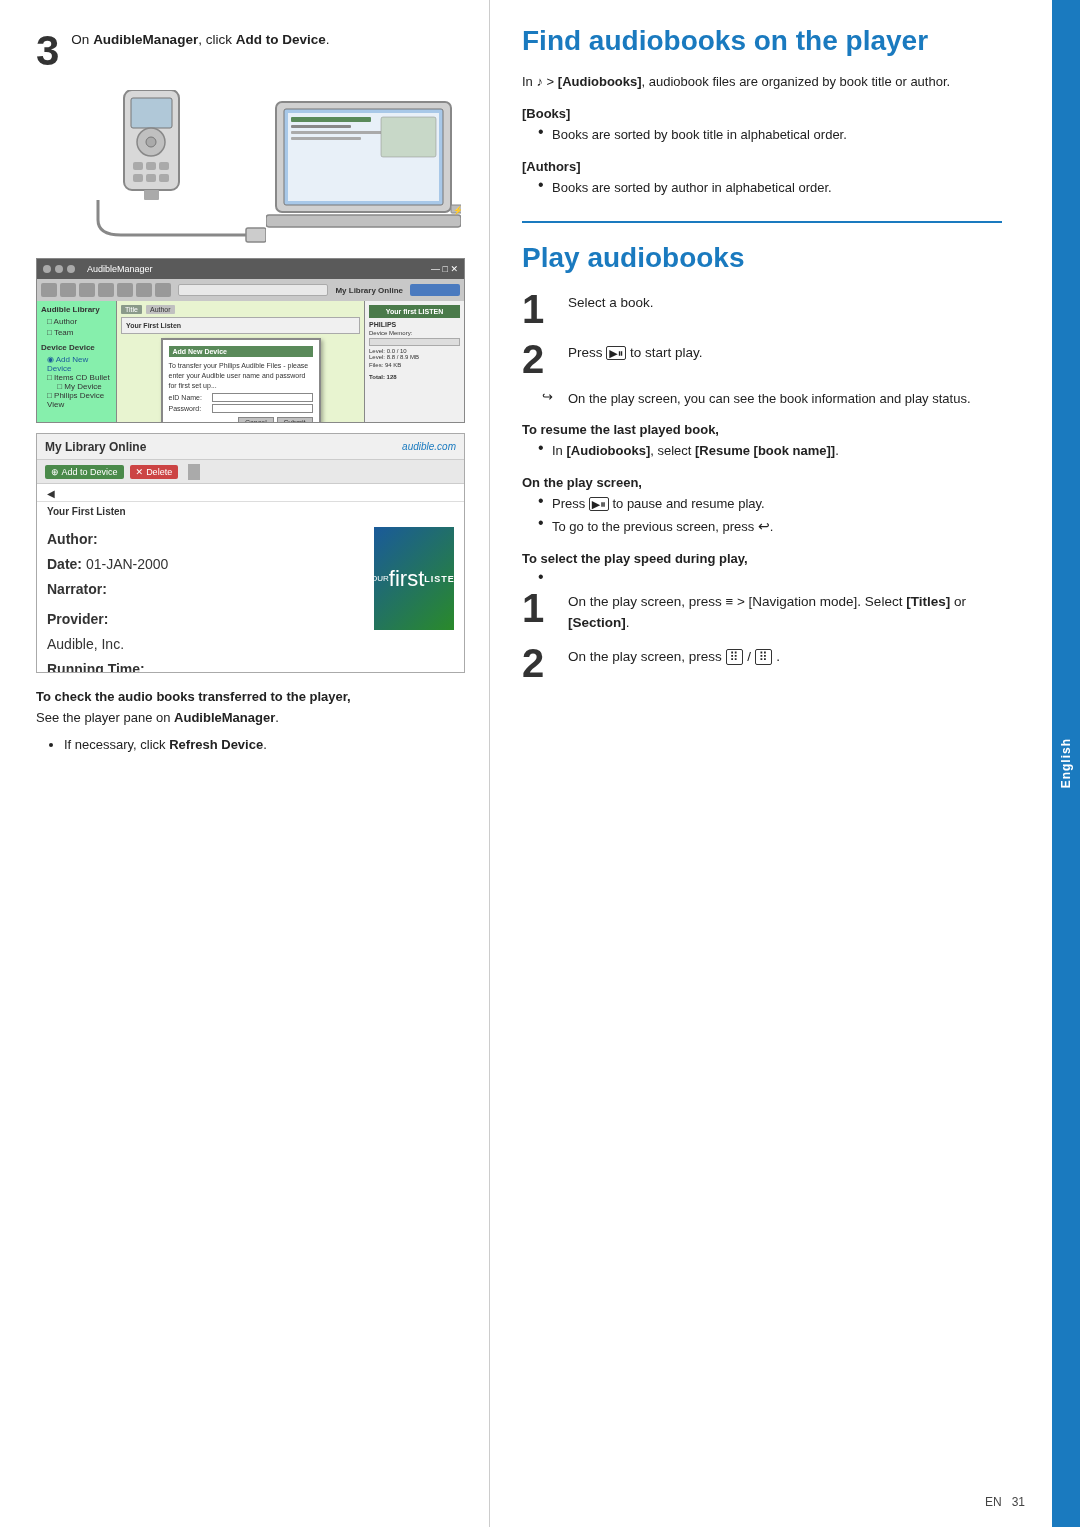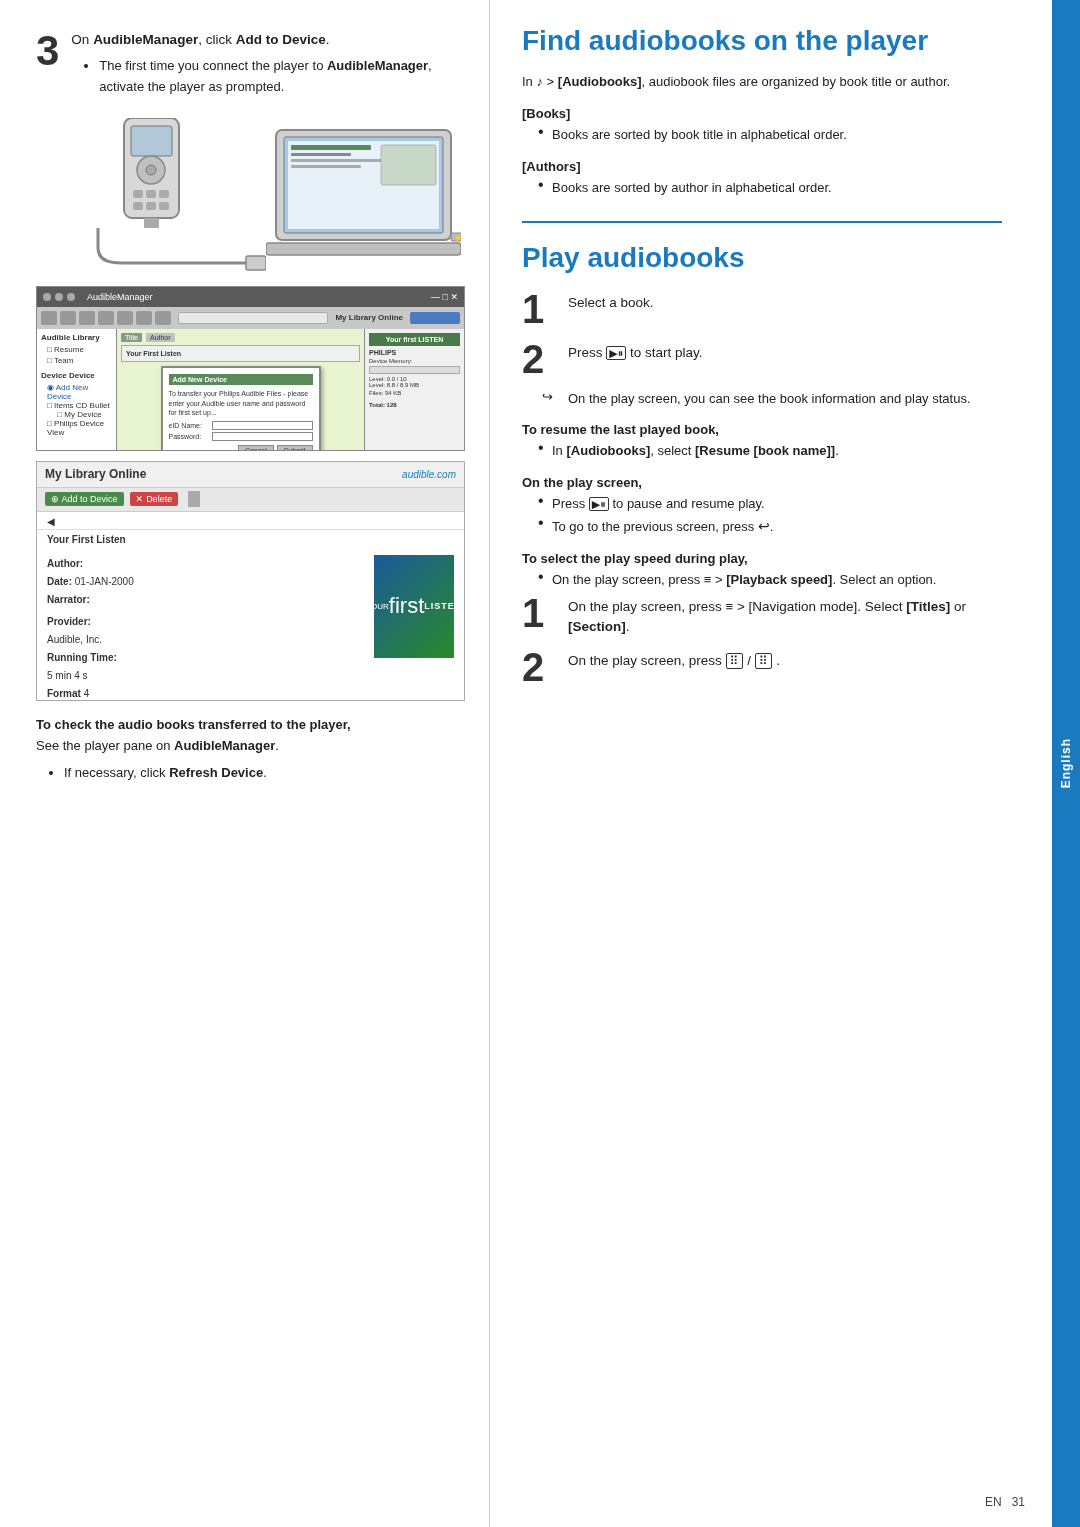--- a/index.html
+++ b/index.html
@@ -127,21 +127,21 @@
       background: #999;
       border-radius: 2px;
       display: inline-block;
     }
     .am-body {
       display: flex;
       height: calc(100% - 42px);
     }
     .am-sidebar {
       width: 80px;
-      background: #ffffff;
+      background: #86efac;
       border-right: 1px solid #888;
       padding: 4px;
       font-size: 8px;
       color: #333;
     }
     .am-main {
       flex: 1;
       background: #e8f4d0;
       padding: 4px;
       font-size: 8px;
@@ -215,21 +215,21 @@
     }
     .lib-body {
       padding: 8px 10px;
       display: flex;
       gap: 10px;
     }
     .lib-info {
       flex: 1;
     }
     .lib-info-row {
-      font-size: 10px;
+      font-size: 14px;
       color: #333;
       line-height: 1.8;
     }
     .lib-info-label {
       font-weight: bold;
     }
     .lib-cover {
       width: 80px;
       height: 103px;
       background: linear-gradient(135deg, #1a5a9a, #2a8a2a);
@@ -387,25 +387,20 @@
 <div class="page-container">
 
   <div class="left-col">
 
     <div class="step-row">
       <div class="step-number">3</div>
       <div class="step-content">
         <p>
           On <strong>AudibleManager</strong>, click <strong>Add to Device</strong>.
         </p>
-        <ul class="bullet-list">
-          <li>
-            The first time you connect the player to <strong>AudibleManager</strong>, activate the player as prompted.
-          </li>
-        </ul>
       </div>
     </div>
 
     <div class="device-top-area">
 
       <div style="display:flex; flex-direction:column; align-items:center; margin-top:10px;">
         <svg width="65" height="115" viewBox="0 0 65 115">
           <rect x="5" y="0" width="55" height="100" rx="8" ry="8" fill="#d8d8d8" stroke="#888" stroke-width="2"></rect>
           <rect x="12" y="8" width="41" height="30" rx="2" fill="#b0c8d8" stroke="#777" stroke-width="1"></rect>
           <circle cx="32" cy="52" r="14" fill="#c0c0c0" stroke="#888" stroke-width="1.5"></circle>
@@ -465,21 +460,21 @@
         <div class="am-toolbar-btn"></div>
         <div class="am-toolbar-btn"></div>
         <div class="am-toolbar-btn"></div>
         <div style="flex:1; height:12px; background:#e8e8e8; border:1px solid #aaa; border-radius:2px; margin: 0 4px;"></div>
         <span style="font-size:8px; font-weight:bold; color:#333;">My Library Online</span>
         <div style="width:50px; height:12px; background:#4a7abf; border-radius:2px; margin-left:4px;"></div>
       </div>
       <div class="am-body">
         <div class="am-sidebar">
           <div style="font-weight:bold; margin-bottom:3px;">Audible Library</div>
-          <div style="padding-left:6px; margin-bottom:2px;">□ Resume</div>
+          <div style="padding-left:6px; margin-bottom:2px;">□ Author</div>
           <div style="padding-left:6px;">□ Team</div>
           <div style="font-weight:bold; margin-top:6px; margin-bottom:3px;">Device Device</div>
           <div style="padding-left:6px; color:#1a5a9a;">◉ Add New Device</div>
           <div style="padding-left:6px;">□ Items CD Bullet</div>
           <div style="padding-left:6px;text-align:center;">□ My Device</div>
           <div style="padding-left:6px;">□ Philips Device View</div>
         </div>
         <div class="am-main">
           <div style="display:flex; gap:4px; margin-bottom:3px;">
             <span style="background:#8a9a8a; color:white; padding:1px 4px; border-radius:1px; font-size:7px;">Title</span>
@@ -658,23 +653,20 @@
     <div class="sub-bullet">
       <span class="sub-bullet-dot">•</span>
       <span class="sub-bullet-text">
         To go to the previous screen, press <span style="font-size:14px;">↩</span>.
       </span>
     </div>
 
     <p class="sub-section-title">To select the play speed during play,</p>
     <div class="sub-bullet">
       <span class="sub-bullet-dot">•</span>
-      <span class="sub-bullet-text">
-        On the play screen, press <span style="font-size:13px; font-weight:bold;">≡</span> &gt; <strong>[Playback speed]</strong>. Select an option.
-      </span>
     </div>
 
 
     <div class="step-inline">
       <div class="step-num-large">1</div>
       <div class="step-inline-content">
         On the play screen, press <span style="font-size:13px; font-weight:bold;">≡</span> &gt; [Navigation mode]. Select <strong>[Titles]</strong> or <strong>[Section]</strong>.
       </div>
     </div>
 

